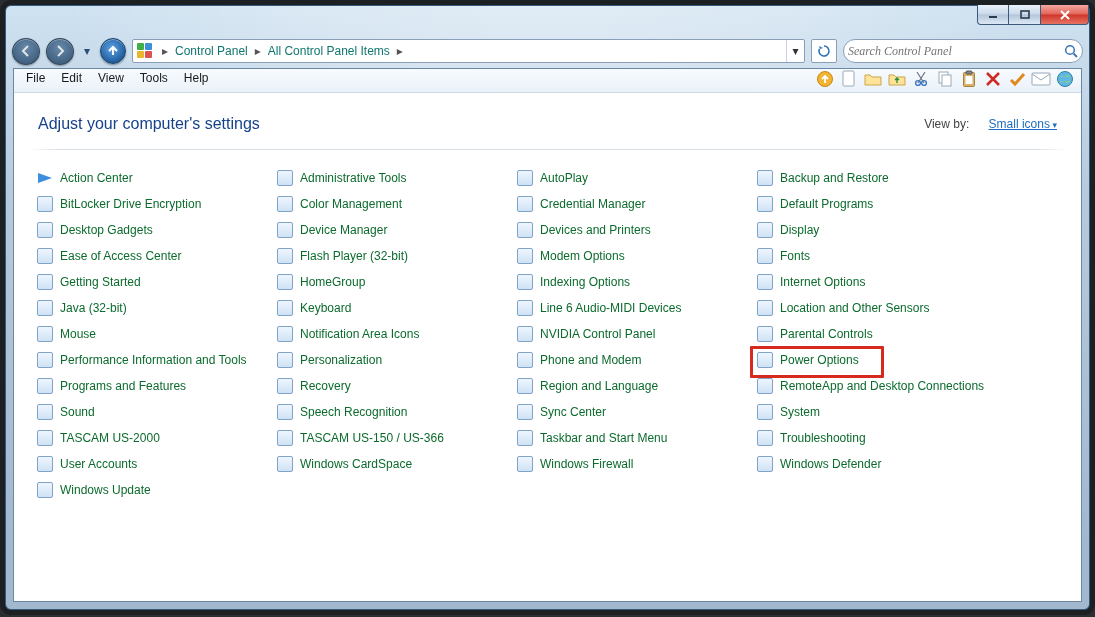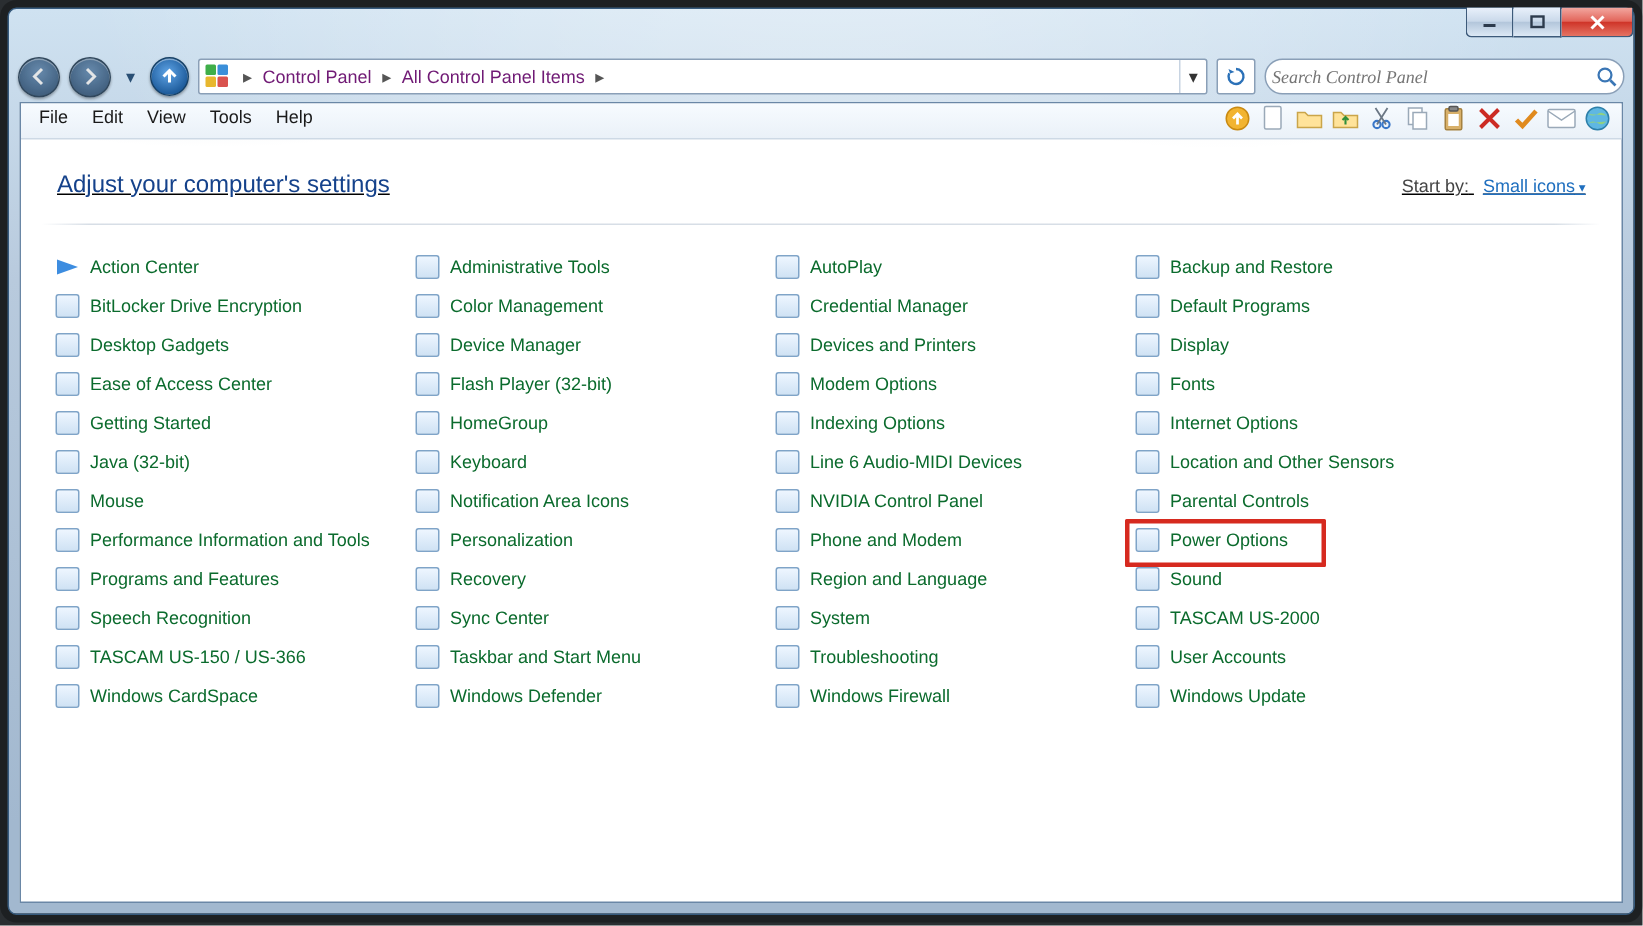--- a/index.html
+++ b/index.html
@@ -31,21 +31,21 @@
     radial-gradient(circle at 50% 35%, #4f93d6 0%, #2c6aa9 60%, #1c4d82 100%);
     border:1px solid #164066; display:flex; align-items:center; justify-content:center; color:#fff;
     box-shadow:inset 0 1px 0 rgba(255,255,255,.4), 0 1px 2px rgba(0,0,0,.4);}
   .nav-arrow.dis{filter:grayscale(0.4) brightness(0.9); opacity:.9;}
   .nav-drop{width:14px; height:20px; display:flex; align-items:center; justify-content:center; color:#294f74;}
   .crumb{flex:1; height:24px; background:#fff; border:1px solid #8a9fb7; border-radius:2px; display:flex; align-items:center;
     box-shadow:inset 0 1px 0 rgba(255,255,255,.7);}
   .crumb .cp-icon{width:20px;height:20px;margin:0 2px 0 2px;position:relative;}
   .crumb .cp-icon .sq{position:absolute;width:7px;height:7px;border-radius:1px;}
   .crumb .sep{padding:0 5px; color:#555;}
-  .crumb .seg{color:#701a75; padding:0 2px;}
+  .crumb .seg{color:#0f766e; padding:0 2px;}
   .crumb .tail{flex:1;}
   .crumb .drop{width:18px;height:22px;border-left:1px solid #c8d4e2; display:flex;align-items:center;justify-content:center;color:#333;}
   .refresh{width:26px;height:24px;background:#fff;border:1px solid #8a9fb7;border-radius:2px;display:flex;align-items:center;justify-content:center;}
   .search{width:240px;height:24px;background:#fff;border:1px solid #8a9fb7;border-radius:12px;display:flex;align-items:center;}
   .search input{flex:1;border:none;outline:none;font:italic 12px "Segoe UI";color:#7a8a9a;padding:0 4px;background:transparent;}
   .search .mag{width:22px;color:#3a76b5;display:flex;align-items:center;justify-content:center;}
 
   
   .client{position:absolute; left:7px; right:7px; top:62px; bottom:7px; background:#fff; border:1px solid #6a87a6;
     background:
@@ -53,24 +53,24 @@
       radial-gradient(ellipse 320px 120px at 75% -10%, rgba(70,100,130,.10), transparent 70%),
       #fff;
   }
   
   .menubar{height:24px; display:flex; align-items:flex-start; padding:0 4px;
     background:linear-gradient(#f7fbff,#eaf1f8); border-bottom:1px solid #cdd9e5;}
   .menubar .m{padding:2px 8px; color:#1a1a1a;}
   .menubar .spacer{flex:1;}
   .menubar .tool{width:24px;height:20px;display:flex;align-items:center;justify-content:center;color:#555;}
   
-  .header{display:flex; align-items:center; justify-content:space-between; padding:22px 24px 16px 24px;text-decoration:underline;}
+  .header{display:flex; align-items:center; justify-content:space-between; padding:22px 24px 16px 24px;}
   .header h1{font-weight:normal; font-size:16px; color:#15428b;}
   .viewby{font-size:12px;color:#444;}
-  .viewby a{color:#1f6fbf;margin-left:6px;}
+  .viewby a{color:#1f6fbf;margin-left:16px;}
   .viewby a::after{content:" ▾"; font-size:9px;}
   .hr{height:1px;background:linear-gradient(to right, rgba(0,0,0,0) 0%, #d7dee6 3%, #d7dee6 97%, rgba(0,0,0,0) 100%); margin:0 14px 14px;}
   
   .grid{display:grid; grid-template-columns:240px 240px 240px 240px; column-gap:0; row-gap:6px; padding:4px 22px 20px;}
   .item{display:flex; align-items:center; gap:6px; height:20px; position:relative;}
   .item .ic{width:18px;height:18px; flex:0 0 18px; display:flex;align-items:center;justify-content:center;}
   .item .label{color:#0b6b2d; white-space:nowrap;}
   .item.highlight::before{
     content:""; position:absolute; left:-6px; top:-4px; width:128px; height:26px;
     border:3px solid #d62a1f; border-radius:1px; pointer-events:none;
@@ -221,21 +221,21 @@
           <svg width="18" height="18">
             <circle cx="9" cy="9" r="7.5" fill="#5fb7e2" stroke="#2d7fa9"></circle>
             <path d="M3 6q3 2 6 0t6 1M3 12q3-2 6 0t6-1" fill="#8fd183"></path>
           </svg>
         </span>
     </div>
 
     <div class="header">
       <h1>Adjust your computer's settings</h1>
       <div class="viewby">
-        <span>Start by:</span>
+        <span>View by:</span>
         <a href="#">Small icons</a>
       </div>
     </div>
     <div class="hr"></div>
 
     <div class="grid" id="cp-grid">
         <div class="item">
           <span class="ic">
             <span class="flag"></span>
           </span>
@@ -442,20 +442,26 @@
         <div class="item">
           <span class="ic">
             <span class="gico"></span>
           </span>
           <span class="label">Region and Language</span>
         </div>
         <div class="item">
           <span class="ic">
             <span class="gico"></span>
           </span>
+          <span class="label">RemoteApp and Desktop Connections</span>
+        </div>
+        <div class="item">
+          <span class="ic">
+            <span class="gico"></span>
+          </span>
           <span class="label">Sound</span>
         </div>
         <div class="item">
           <span class="ic">
             <span class="gico"></span>
           </span>
           <span class="label">Speech Recognition</span>
         </div>
         <div class="item">
           <span class="ic">
@@ -502,27 +508,27 @@
         <div class="item">
           <span class="ic">
             <span class="gico"></span>
           </span>
           <span class="label">Windows CardSpace</span>
         </div>
         <div class="item">
           <span class="ic">
             <span class="gico"></span>
           </span>
+          <span class="label">Windows Firewall</span>
+        </div>
+        <div class="item">
+          <span class="ic">
+            <span class="gico"></span>
+          </span>
           <span class="label">Windows Defender</span>
-        </div>
-        <div class="item">
-          <span class="ic">
-            <span class="gico"></span>
-          </span>
-          <span class="label">Windows Firewall</span>
         </div>
         <div class="item">
           <span class="ic">
             <span class="gico"></span>
           </span>
           <span class="label">Windows Update</span>
         </div>
       </div>
   </div>
 </div>

